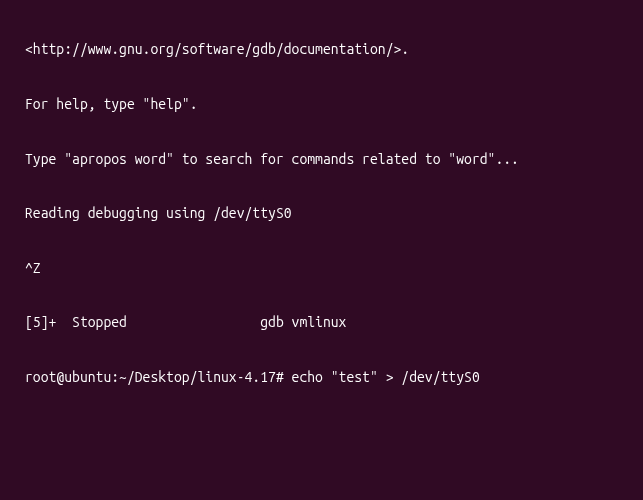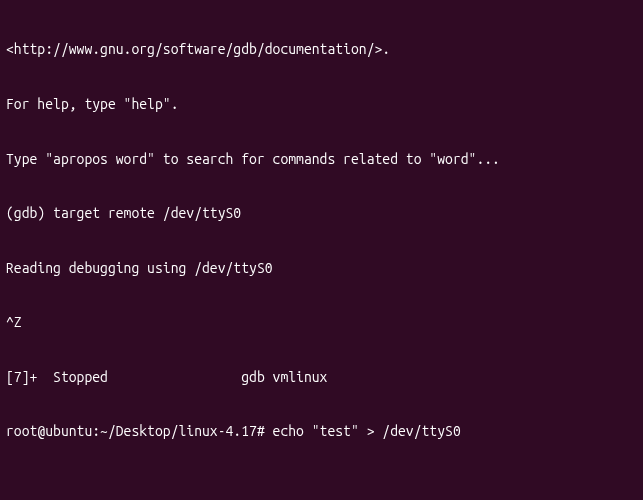--- a/index.html
+++ b/index.html
@@ -17,33 +17,33 @@
       width: 643px;
       height: 500px;
       overflow: hidden;
     }
     .terminal {
       white-space: pre-wrap;
       word-break: break-all;
     }
     .line {
       display: block;
+      margin-left: 19px;
     }
   </style>
 </head>
 <body>
 
 <div class="terminal">
   <span class="line">&lt;http://www.gnu.org/software/gdb/documentation/&gt;.</span>
   <span class="line">For help, type "help".</span>
   <span class="line">Type "apropos word" to search for commands related to "word"...</span>
-  <span class="line">(gdb) target remote /dev/ttyS0</span>
   <span class="line">Reading debugging using /dev/ttyS0</span>
   <span class="line">^Z</span>
-  <span class="line">[7]+  Stopped                 gdb vmlinux</span>
+  <span class="line">[5]+  Stopped                 gdb vmlinux</span>
   <span class="line">root@ubuntu:~/Desktop/linux-4.17# echo "test" &gt; /dev/ttyS0</span>
   
   
   
   
   
   
   
   
   

